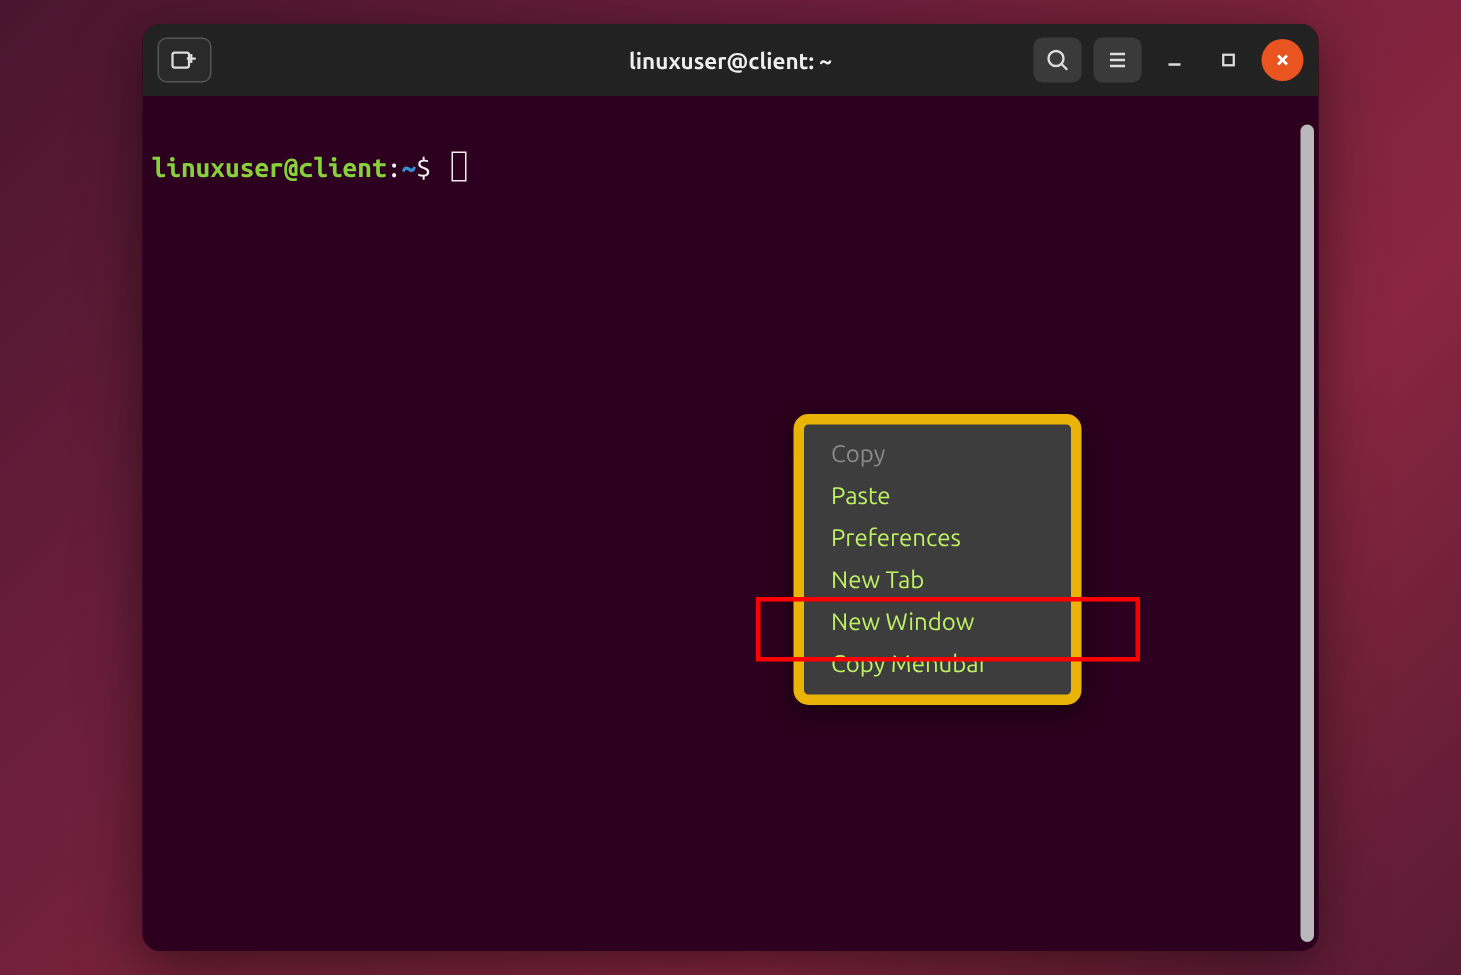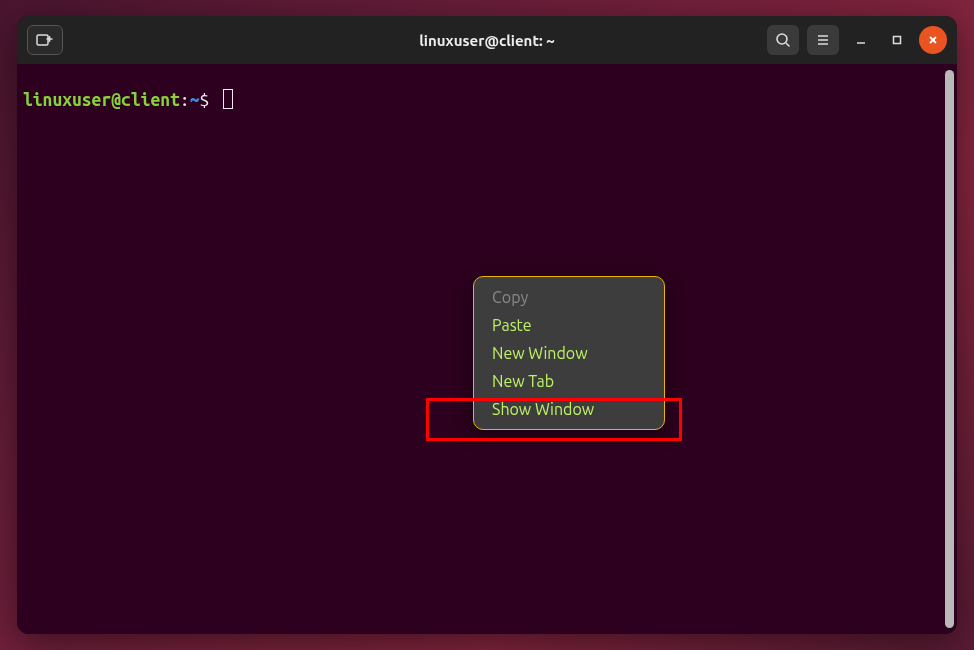--- a/index.html
+++ b/index.html
@@ -5,29 +5,30 @@
   * { box-sizing: border-box; margin: 0; padding: 0; }
   html, body { width: 974px; height: 650px; overflow: hidden; }
   body {
     background: linear-gradient(135deg, #4a1530 0%, #6a1e3a 30%, #8a2640 70%, #5a1b35 100%);
     font-family: "Ubuntu", "Segoe UI", sans-serif;
     display: flex;
     align-items: center;
     justify-content: center;
   }
   .window {
-    width: 940px;
+    width: 784px;
     height: 618px;
     background: #2c001e;
     border-radius: 12px;
     box-shadow: 0 10px 40px rgba(0,0,0,0.5);
     display: flex;
     flex-direction: column;
     overflow: hidden;
     position: relative;
+    gap: 13px;
   }
   .titlebar {
     height: 48px;
     background: #222222;
     display: flex;
     align-items: center;
     padding: 0 10px;
     position: relative;
   }
   .newtab-btn {
@@ -112,25 +113,25 @@
     height: 20px;
     border: 1.5px solid #eee;
     vertical-align: middle;
     margin-left: 4px;
     position: relative;
     top: -2px;
   }
 
   .context-menu {
     position: absolute;
-    left: 456px;
+    left: 434px;
     top: 260px;
     width: 192px;
     background: #3d3d3d;
-    border: 1px solid #eab308;
+    border: 7px solid #eab308;
     border-radius: 10px;
     padding: 6px 0;
     box-shadow: 0 6px 18px rgba(0,0,0,0.45);
   }
   .menu-item {
     padding: 5px 18px;
     color: #bef264;
     font-size: 16px;
     cursor: pointer;
     font-weight: 400;
@@ -204,20 +205,21 @@
     <div>
       <span class="prompt-user">linuxuser@client</span><span class="prompt-colon">:</span><span class="prompt-path">~</span><span class="prompt-dollar">$</span>
       <span class="cursor"></span>
     </div>
     <div class="scrollbar"></div>
   </div>
 
   <div class="context-menu">
     <div class="menu-item disabled">Copy</div>
     <div class="menu-item">Paste</div>
+    <div class="menu-item">Preferences</div>
+    <div class="menu-item">New Tab</div>
     <div class="menu-item">New Window</div>
-    <div class="menu-item">New Tab</div>
-    <div class="menu-item">Show Window</div>
+    <div class="menu-item">Copy Menubar</div>
   </div>
 
   <div class="highlight-box"></div>
 
 </div>
 
 </body></html>

